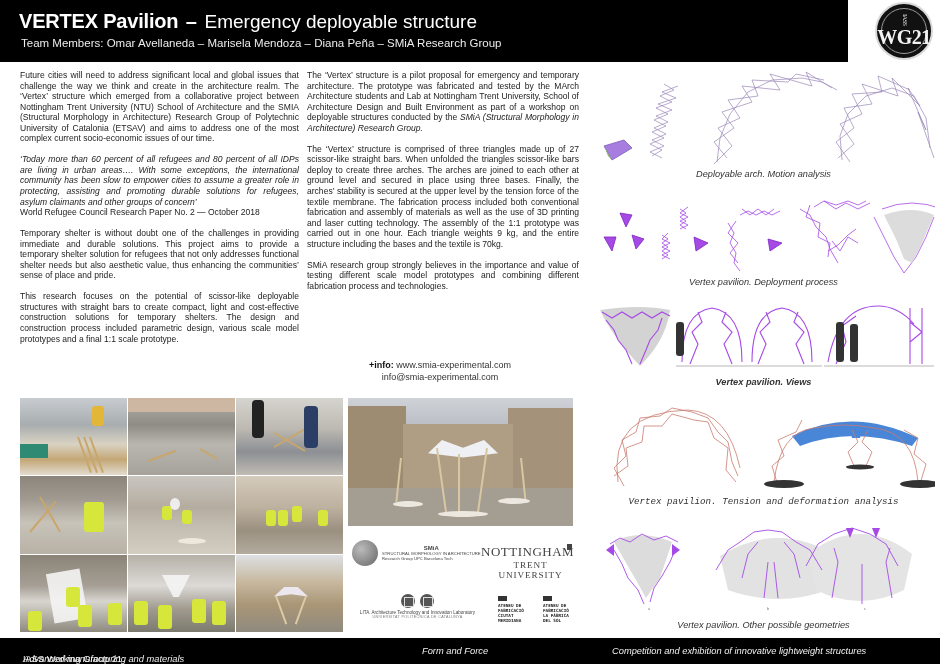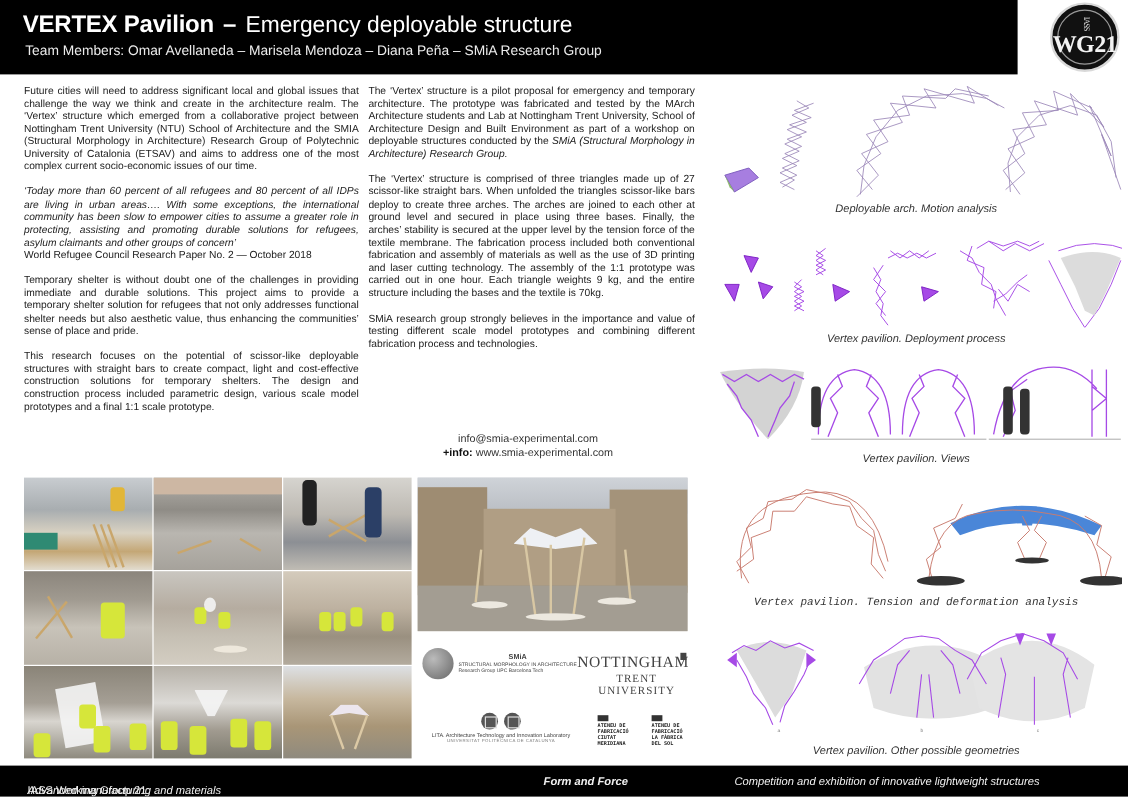--- a/index.html
+++ b/index.html
@@ -77,21 +77,21 @@
   
   .fig { position: absolute; left: 592px; width: 343px; }
   .fig svg { position: absolute; left: 0; top: 0; }
   .cap { position: absolute; left: 0; width: 100%; text-align: center; font-style: italic; font-size: 9.2px; color: #333; }
 
   
   .footer { position: absolute; left: 0; top: 638px; width: 940px; height: 26px; background: #000; color: #f0f0f0; font-size: 9.3px; }
   .footer span { position: absolute; top: 8px; white-space: nowrap; }
   .f1 { left: 23px; }
   .f1 .it { font-style: italic; }
-  .f2 { left: 453px; font-style: italic; font-weight: bold; }
+  .f2 { left: 422px; font-style: italic; }
   .f3 { left: 612px; font-style: italic; }
 </style>
 </head>
 <body>
 
 <div class="header">
   <div class="title">
     <span class="bold">VERTEX Pavilion</span>
     <span class="dash">–</span>
     <span class="sub">Emergency deployable structure</span>
@@ -113,22 +113,22 @@
   <p>This research focuses on the potential of scissor-like deployable structures with straight bars to create compact, light and cost-effective construction solutions for temporary shelters. The design and construction process included parametric design, various scale model prototypes and a final 1:1 scale prototype.</p>
 </div>
 
 <div class="col col2">
   <p><span>The ‘Vertex’ structure is a pilot proposal for emergency and temporary architecture. The prototype was fabricated and tested by the MArch Architecture students and Lab at Nottingham Trent University, School of Architecture Design and Built Environment as part of a workshop on deployable structures conducted by the </span><span class="ital">SMiA (Structural Morphology in Architecture) Research Group.</span></p>
   <p>The ‘Vertex’ structure is comprised of three triangles made up of 27 scissor-like straight bars. When unfolded the triangles scissor-like bars deploy to create three arches. The arches are joined to each other at ground level and secured in place using three bases. Finally, the arches’ stability is secured at the upper level by the tension force of the textile membrane.  The fabrication process included both conventional fabrication and assembly of materials as well as the use of 3D printing and laser cutting technology. The assembly of the 1:1 prototype was carried out in one hour.  Each triangle weights 9 kg, and the entire structure including the bases and the textile is 70kg.</p>
   <p>SMiA research group strongly believes in the importance and value of testing different scale model prototypes and combining different fabrication process and technologies.</p>
 </div>
 
 <div class="info">
+  <div><span class="lbl">+info:</span> <a>www.smia-experimental.com</a></div>
   <div><a>info@smia-experimental.com</a></div>
-  <div><span class="lbl">+info:</span> <a>www.smia-experimental.com</a></div>
 </div>
 
 <div class="collage" title="Workshop fabrication and assembly photos">
   <div class="ph ph1">
     <div class="stick" style="left:58px;top:38px;width:38px;transform:rotate(70deg);"></div>
     <div class="stick" style="left:64px;top:38px;width:38px;transform:rotate(70deg);"></div>
     <div class="stick" style="left:70px;top:38px;width:38px;transform:rotate(70deg);"></div>
     <div style="position:absolute;left:0;top:46px;width:28px;height:14px;background:#2f8a73;"></div>
     <div style="position:absolute;left:72px;top:8px;width:12px;height:20px;background:#e2b637;border-radius:3px;"></div>
   </div>
@@ -271,21 +271,21 @@
       <path d="M208,14 l10,6 l6,12 l10,10 l4,12 l8,14 M218,10 l-4,12 l14,6 l-2,14 l12,6 l-2,14"></path>
       <path d="M222,12 l10,-6 l12,4 l12,-4 l10,4 l8,-4 M232,6 l12,8 l10,-6 l12,6 l12,-6"></path>
       <path d="M236,56 l10,-6 l10,-10 l8,-6 M240,46 l8,10 l8,-14 l10,6"></path>
       <path d="M290,14 q30,-12 60,0 M282,22 l10,20 l10,20 l10,16 M342,22 l-8,20 l-10,20 l-12,16"></path>
     </g>
     <path d="M292,20 q28,-10 50,0 l-12,28 l-10,20 l-8,-4 l-8,-20 z" fill="#d8d8d8" opacity="0.9"></path>
   </svg>
   <div class="cap" style="top:82px;">Vertex pavilion. Deployment process</div>
 </div>
 
-<div class="fig" style="top:302px;height:92px;">
+<div class="fig" style="top:302px;height:92px;font-weight:bold;">
   <svg width="343" height="72" viewBox="0 0 343 72">
     <path d="M8,8 q40,-6 70,0 q-4,30 -30,56 q-28,-30 -40,-56 z" fill="#d3d3d3"></path>
     <g stroke="#a64ae6" stroke-width="1.1" fill="none">
       <path d="M10,10 l10,6 l10,-6 l10,6 l10,-6 l10,6 l10,-6 l8,4 M14,18 l8,10 l4,10 l8,10 l6,14 M70,16 l-4,12 l-8,10 l-4,10 l-6,14"></path>
       <path d="M90,60 q0,-50 30,-54 q30,4 30,54 M98,62 l8,-20 l-6,-12 l10,-10 l-4,-10 M140,62 l-8,-20 l8,-12 l-10,-10 l4,-10"></path>
       <path d="M160,60 q0,-50 30,-54 q30,4 30,54 M166,62 l8,-20 l-6,-12 l10,-10 l-4,-10 M212,62 l-8,-20 l8,-12 l-10,-10 l4,-10"></path>
       <path d="M236,60 q10,-56 50,-56 q20,0 36,18 M244,62 l10,-22 l-4,-16 l14,-10 M318,62 l0,-56 M330,62 l0,-56 M318,20 l12,10 M318,40 l12,-10"></path>
     </g>
     <g fill="#333">
       <rect x="84" y="20" width="8" height="34" rx="3"></rect>

